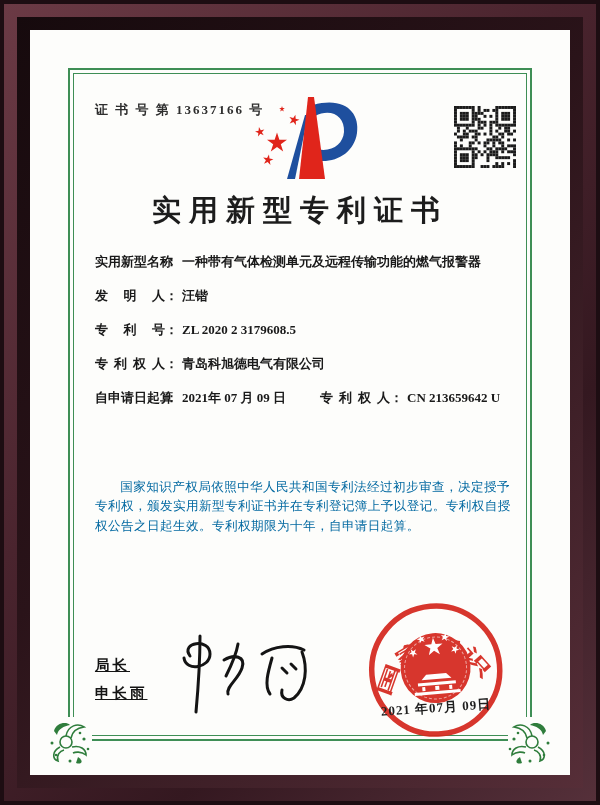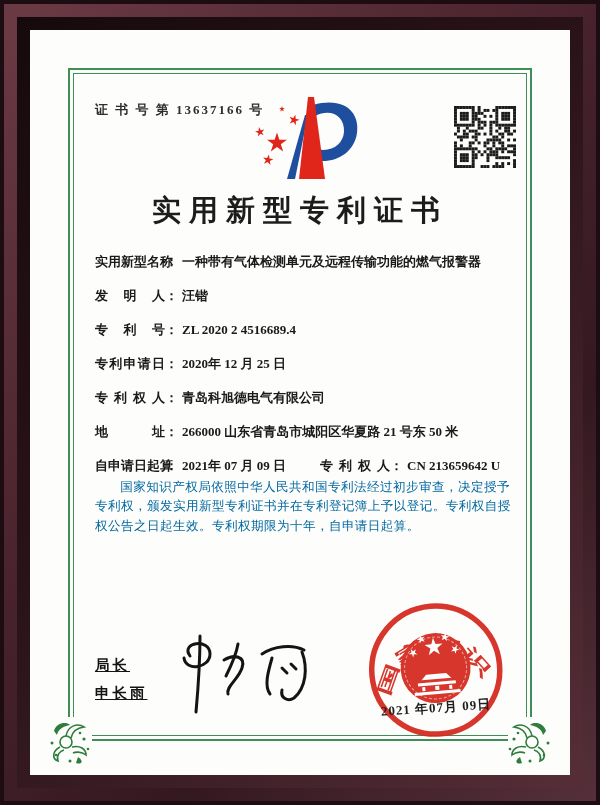--- a/index.html
+++ b/index.html
@@ -349,30 +349,24 @@
   <div class="title">实用新型专利证书</div>
 
   <div class="fields">
     <div class="field-row">
       <span class="fl">实用新型名称</span><span class="colon">：</span><span>一种带有气体检测单元及远程传输功能的燃气报警器</span>
     </div>
     <div class="field-row">
       <span class="fl">发明人</span><span class="colon">：</span><span>汪锴</span>
     </div>
     <div class="field-row">
-      <span class="fl">专利号</span><span class="colon">：</span><span>ZL 2020 2 4516689.4</span>
-    </div>
-    <div class="field-row">
-      <span class="fl">专利申请日</span><span class="colon">：</span><span>2020年 12 月 25 日</span>
+      <span class="fl">专利号</span><span class="colon">：</span><span>ZL 2020 2 3179608.5</span>
     </div>
     <div class="field-row">
       <span class="fl">专利权人</span><span class="colon">：</span><span>青岛科旭德电气有限公司</span>
-    </div>
-    <div class="field-row">
-      <span class="fl">地址</span><span class="colon">：</span><span>266000 山东省青岛市城阳区华夏路 21 号东 50 米</span>
     </div>
     <div class="field-row">
       <span class="fl">自申请日起算</span><span class="colon">：</span><span>2021年 07 月 09 日</span><span class="pair2 fl">专利权人</span><span class="colon">：</span><span>CN 213659642 U</span>
     </div>
   </div>
 
   <div class="paras">
     <p>国家知识产权局依照中华人民共和国专利法经过初步审查，决定授予专利权，颁发实用新型专利证书并在专利登记簿上予以登记。专利权自授权公告之日起生效。专利权期限为十年，自申请日起算。</p>
   </div>
 

